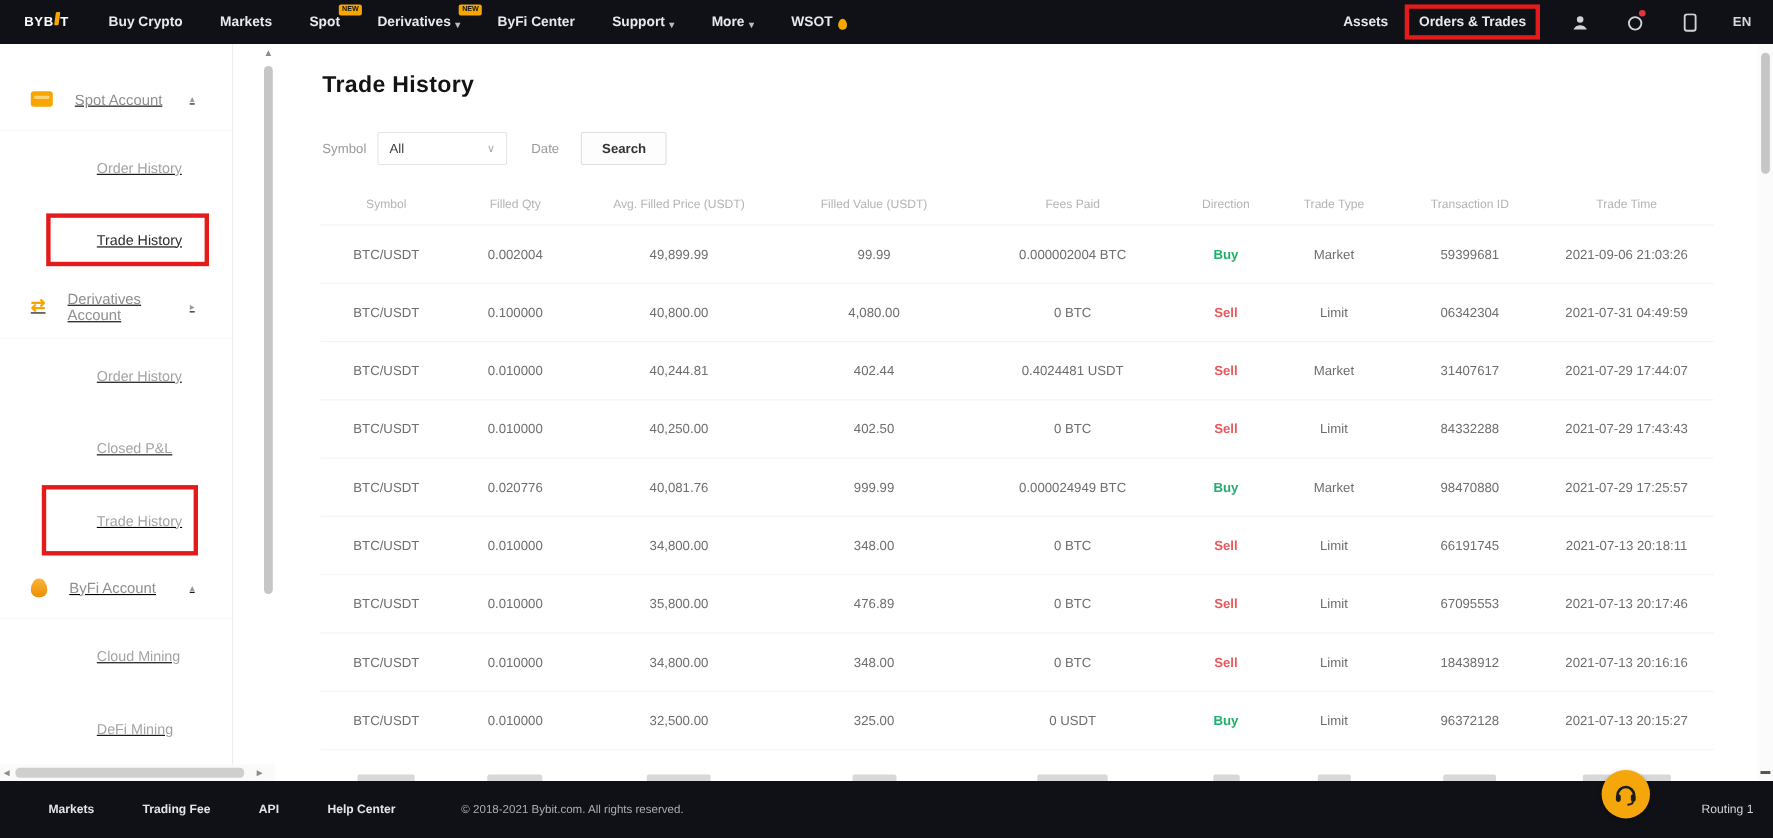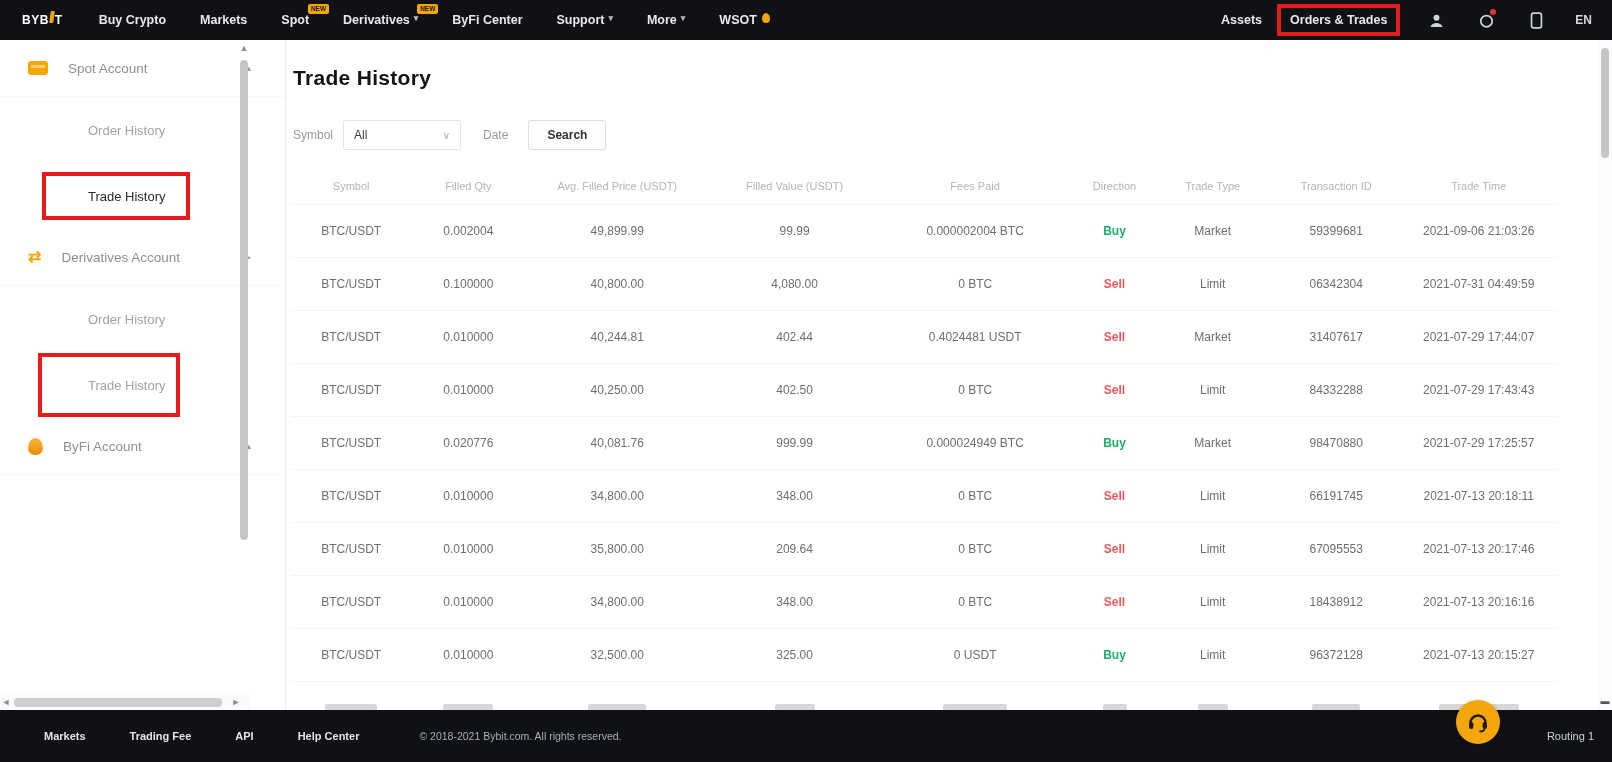--- a/index.html
+++ b/index.html
@@ -8,36 +8,36 @@
     font-family:"Liberation Sans",sans-serif;background:#fff;
   }
   
   .topnav{
     position:absolute;top:0;left:0;width:1612px;height:40px;background:#101116;
     display:flex;align-items:center;z-index:30;
   }
   .logo{display:flex;align-items:center;margin-left:22px;font-size:12px;font-weight:bold;color:#fff;letter-spacing:.5px}
   .logo .tick{display:inline-block;width:4px;height:12px;background:#f7a600;margin:0 1px 6px 1px;border-radius:1px;transform:skewX(-8deg)}
   .nav-menu{display:flex;align-items:center;margin-left:36px;gap:34px}
-  .nav-item{position:relative;display:flex;align-items:flex-start;color:#e8e9ec;font-size:12.5px;font-weight:bold;cursor:pointer;white-space:nowrap}
+  .nav-item{position:relative;display:flex;align-items:flex-end;color:#e8e9ec;font-size:12.5px;font-weight:bold;cursor:pointer;white-space:nowrap}
   .nav-badge{position:absolute;top:-9px;right:-20px;background:#f7a600;color:#15160f;font-size:6.5px;font-weight:bold;padding:1px 3px;border-radius:2px;line-height:1.2}
   .caret{font-size:9px;color:#b9bbc0;margin-left:4px}
   .flame{width:8px;height:10px;background:#f7a600;border-radius:50% 50% 50% 50%/60% 60% 40% 40%;margin-left:5px}
   .nav-right{margin-left:auto;display:flex;align-items:center;gap:28px;margin-right:20px}
   .nav-right .nav-item{font-size:12.5px}
   .red-frame{position:absolute;left:-13px;right:-13px;top:-9px;bottom:-9px;border:4px solid #e31b1b;pointer-events:none}
   .icon-btn{display:flex;align-items:center;justify-content:center;width:22px;height:22px;position:relative;cursor:pointer}
   .icon-btn svg{display:block}
   .red-dot{position:absolute;top:0;right:1px;width:6px;height:6px;background:#e3353a;border-radius:50%}
   .lang{color:#d6d8dc;font-size:12px;font-weight:bold;cursor:pointer}
 
   
   .sidebar{
-    position:absolute;left:0;top:40px;width:286px;bottom:52px;background:#fff;
-    border-right:1px solid #ededed;padding-top:0;box-sizing:border-box;z-index:5;
+    position:absolute;left:0;top:40px;width:212px;bottom:52px;background:#fff;
+    border-right:1px solid #ededed;padding-top:22px;box-sizing:border-box;z-index:5;text-decoration:underline;
   }
   .sb-section{display:flex;align-items:center;height:56px;padding-left:28px;position:relative;cursor:pointer;border-bottom:1px solid #f7f7f7}
   .sb-section .sb-label{margin-left:20px;color:#8f8f8f;font-size:13.5px}
   .sb-arrow{margin-left:auto;margin-right:34px;color:#9b9b9b;font-size:9px}
   .sb-child{display:flex;align-items:center;height:66px;padding-left:88px;position:relative;cursor:pointer}
   .sb-child .sb-label{color:#a3a3a3;font-size:13px}
   .sb-child .sb-label.active{color:#2b2b2b}
   .spot-card-icon{width:20px;height:14px;background:#f7a600;border-radius:3px;position:relative;flex:none}
   .spot-card-icon::after{content:"";position:absolute;left:3px;right:3px;top:4px;height:3px;background:#ffd27a;border-radius:1px}
   .derivatives-transfer-icon{color:#f7a600;font-size:16px;font-weight:bold;line-height:1;flex:none}
@@ -178,27 +178,36 @@
       </div>
       <div class="sb-section">
         <span class="sb-icon derivatives-transfer-icon">⇄</span>
         <span class="sb-label">Derivatives Account</span>
         <span class="sb-arrow">▸</span>
       </div>
       <div class="sb-child">
         <span class="sb-label">Order History</span>
       </div>
       <div class="sb-child">
+        <span class="sb-label">Closed P&amp;L</span>
+      </div>
+      <div class="sb-child">
         <span class="sb-label">Trade History</span>
         <span class="hb hb-b"></span>
       </div>
       <div class="sb-section">
         <span class="sb-icon byfi-icon"></span>
         <span class="sb-label">ByFi Account</span>
         <span class="sb-arrow">▴</span>
+      </div>
+      <div class="sb-child">
+        <span class="sb-label">Cloud Mining</span>
+      </div>
+      <div class="sb-child">
+        <span class="sb-label">DeFi Mining</span>
       </div>
     </div>
 </div>
 <div class="sb-vscroll">
   <div class="arr up">▲</div>
   <div class="thumb"></div>
   <div class="arr down">▼</div>
 </div>
 <div class="sb-hscroll">
   <div class="arr left">◄</div>
@@ -295,21 +304,21 @@
           <span>0 BTC</span>
           <span class="dir-sell">Sell</span>
           <span>Limit</span>
           <span>66191745</span>
           <span>2021-07-13 20:18:11</span>
         </div>
         <div class="trow">
           <span>BTC/USDT</span>
           <span>0.010000</span>
           <span>35,800.00</span>
-          <span>209.64</span>
+          <span>476.89</span>
           <span>0 BTC</span>
           <span class="dir-sell">Sell</span>
           <span>Limit</span>
           <span>67095553</span>
           <span>2021-07-13 20:17:46</span>
         </div>
         <div class="trow">
           <span>BTC/USDT</span>
           <span>0.010000</span>
           <span>34,800.00</span>

